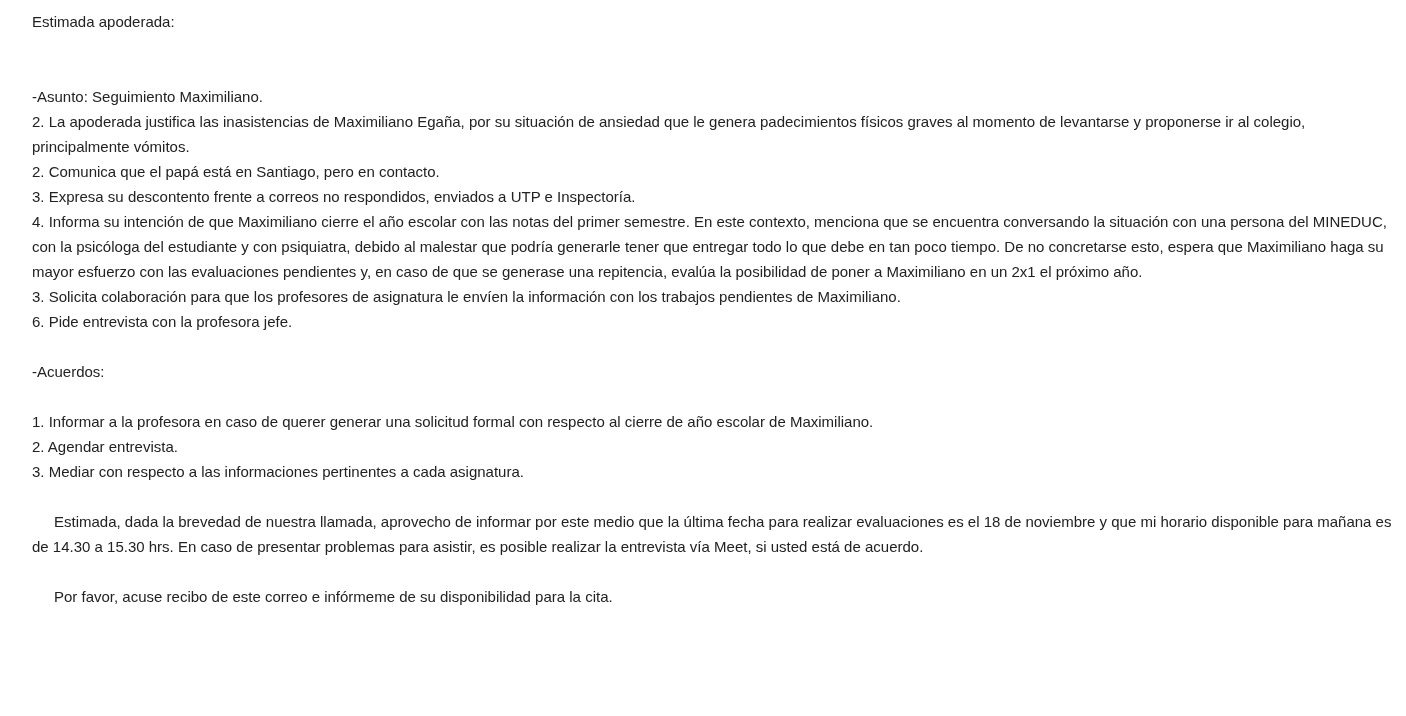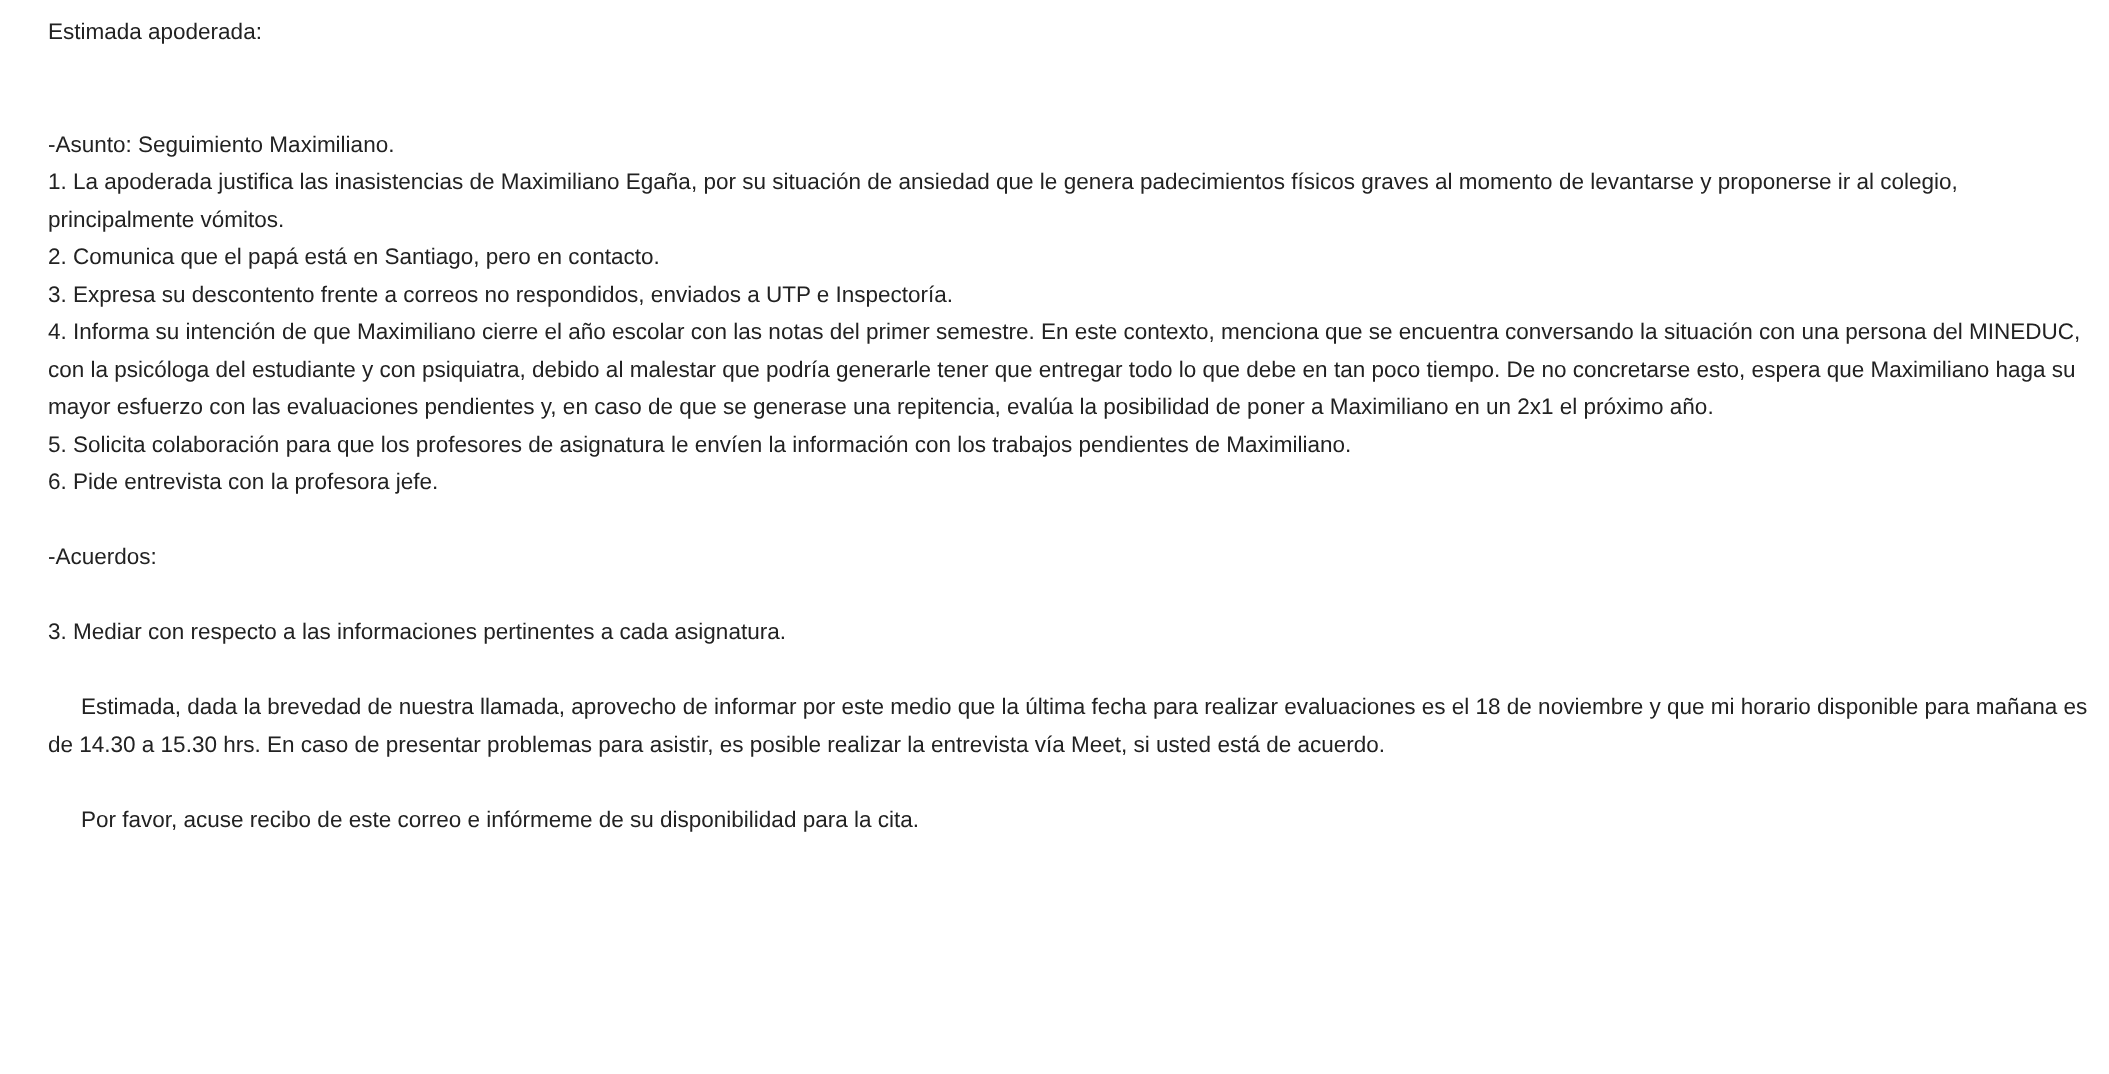--- a/index.html
+++ b/index.html
@@ -34,31 +34,33 @@
 
 <div class="email-body">
 
   <div class="line">Estimada apoderada:</div>
   <div class="spacer"></div>
 
   <div class="spacer"></div>
 
   <div class="line">-Asunto: Seguimiento Maximiliano.</div>
 
-  <div class="line">1. La apoderada justifica las inasistencias de Maximiliano Egaña, por su situación de ansiedad que le genera padecimientos físicos graves al momento de levantarse y proponerse ir al colegio, principalmente vómitos.</div>
+  <div class="line">2. La apoderada justifica las inasistencias de Maximiliano Egaña, por su situación de ansiedad que le genera padecimientos físicos graves al momento de levantarse y proponerse ir al colegio, principalmente vómitos.</div>
   <div class="line">2. Comunica que el papá está en Santiago, pero en contacto.</div>
   <div class="line">3. Expresa su descontento frente a correos no respondidos, enviados a UTP e Inspectoría.</div>
   <div class="line">4. Informa su intención de que Maximiliano cierre el año escolar con las notas del primer semestre. En este contexto, menciona que se encuentra conversando la situación con una persona del MINEDUC, con la psicóloga del estudiante y con psiquiatra, debido al malestar que podría generarle tener que entregar todo lo que debe en tan poco tiempo. De no concretarse esto, espera que Maximiliano haga su mayor esfuerzo con las evaluaciones pendientes y, en caso de que se generase una repitencia, evalúa la posibilidad de poner a Maximiliano en un 2x1 el próximo año.</div>
-  <div class="line">5. Solicita colaboración para que los profesores de asignatura le envíen la información con los trabajos pendientes de Maximiliano.</div>
+  <div class="line">3. Solicita colaboración para que los profesores de asignatura le envíen la información con los trabajos pendientes de Maximiliano.</div>
   <div class="line">6. Pide entrevista con la profesora jefe.</div>
   <div class="spacer"></div>
 
   <div class="line">-Acuerdos:</div>
   <div class="spacer"></div>
 
+  <div class="line">1. Informar a la profesora en caso de querer generar una solicitud formal con respecto al cierre de año escolar de Maximiliano.</div>
+  <div class="line">2. Agendar entrevista.</div>
   <div class="line">3. Mediar con respecto a las informaciones pertinentes a cada asignatura.</div>
   <div class="spacer"></div>
 
   <div class="line indent">Estimada, dada la brevedad de nuestra llamada, aprovecho de informar por este medio que la última fecha para realizar evaluaciones es el 18 de noviembre y que mi horario disponible para mañana es de 14.30 a 15.30 hrs. En caso de presentar problemas para asistir, es posible realizar la entrevista vía Meet, si usted está de acuerdo.</div>
   <div class="spacer"></div>
 
   <div class="line indent">Por favor, acuse recibo de este correo e infórmeme de su disponibilidad para la cita.</div>
   <div class="spacer"></div>
 
 

